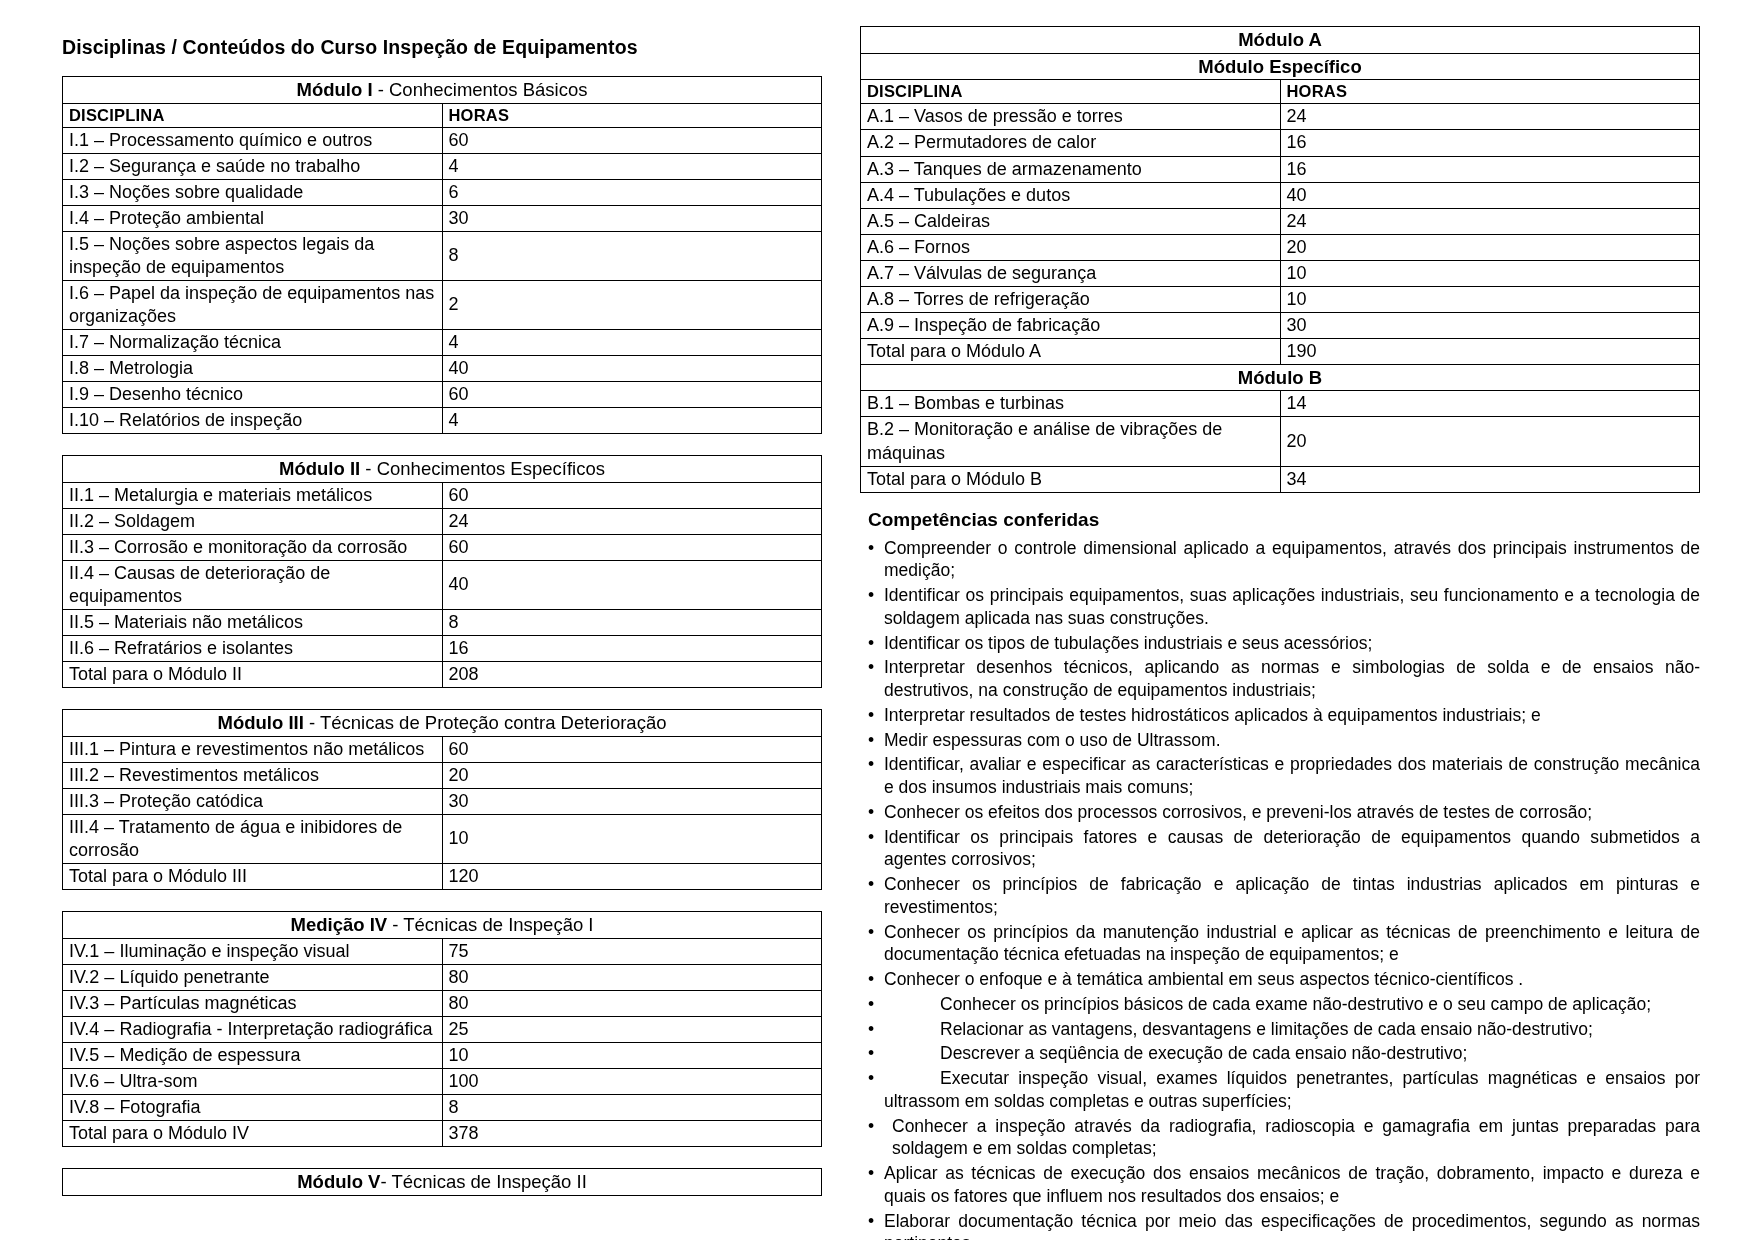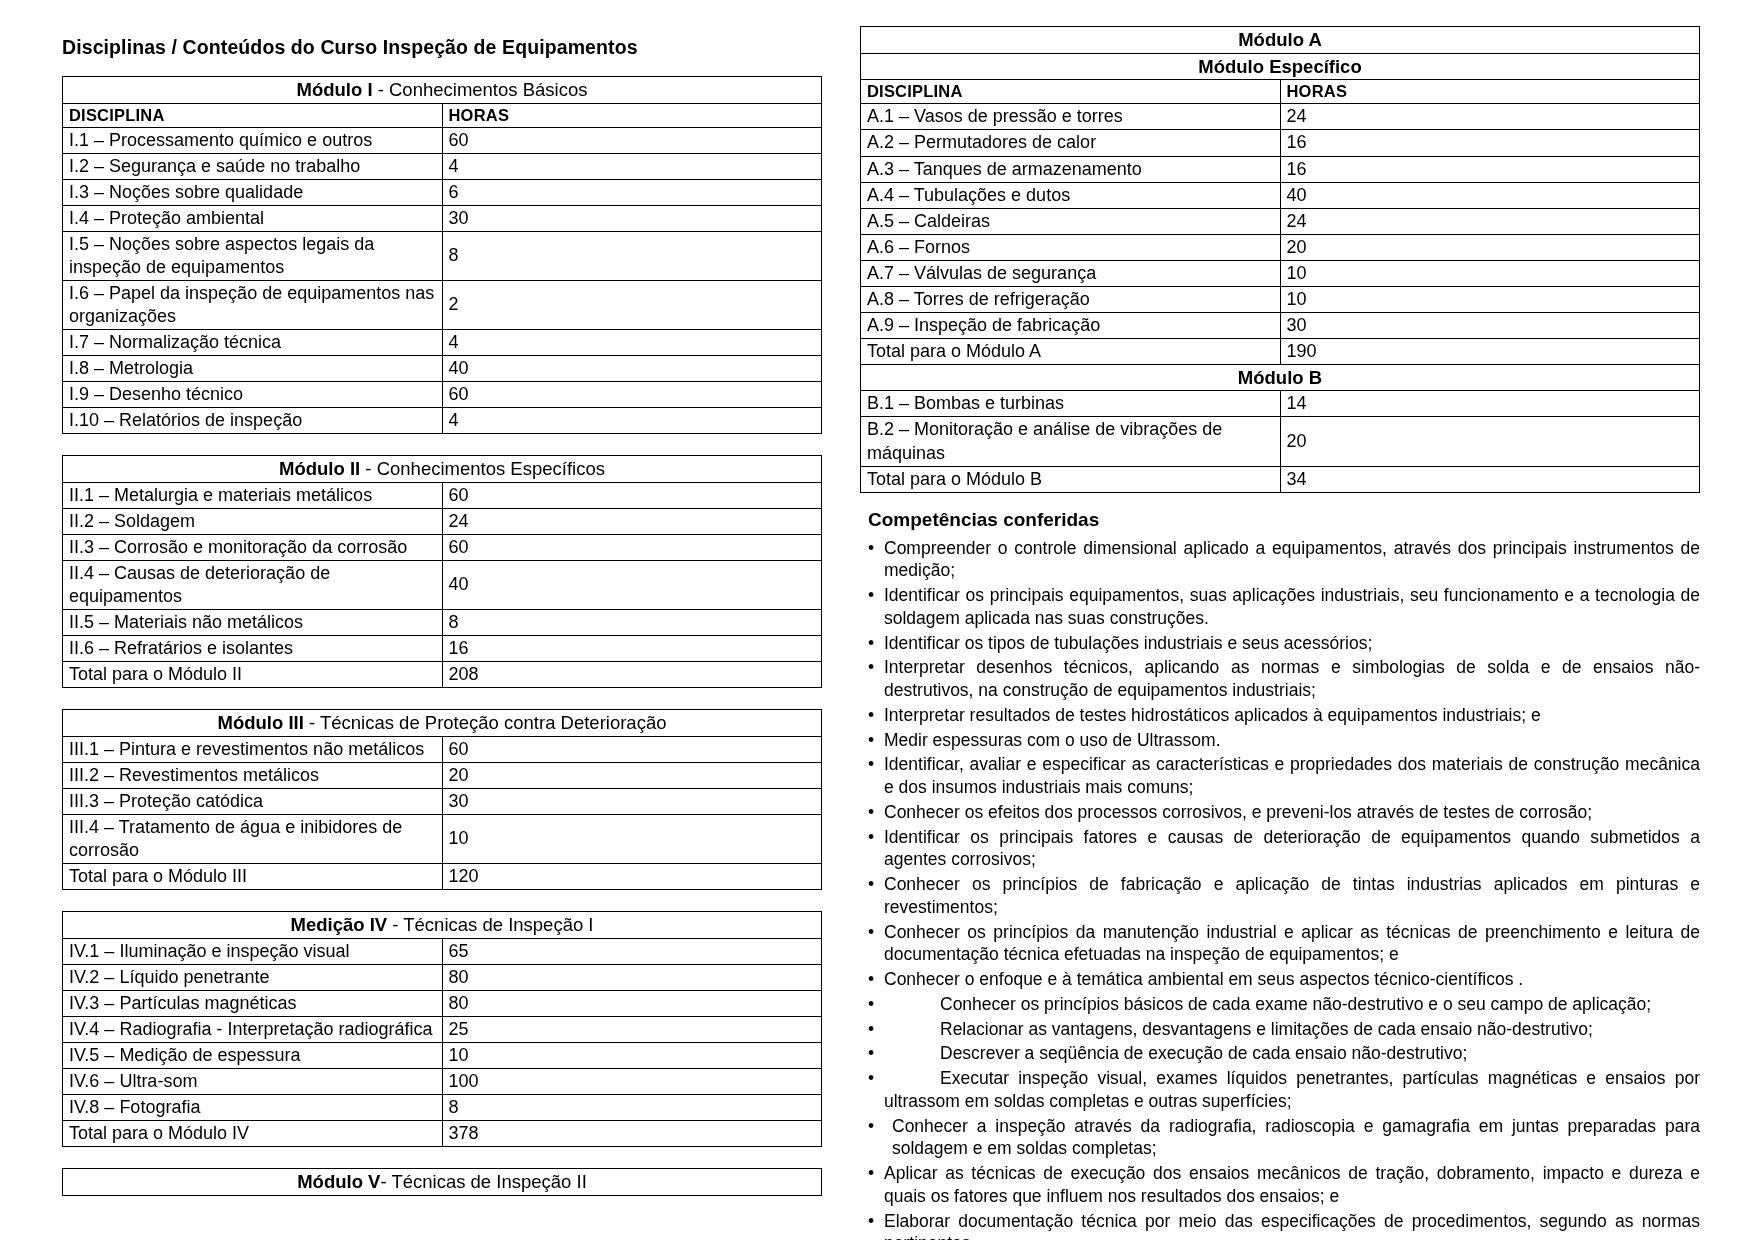--- a/index.html
+++ b/index.html
@@ -236,21 +236,21 @@
           </tbody>
         </table>
         <div class="spacer-block"></div>
         <table class="tbl">
           <tbody>
             <tr>
               <td class="modhead" colspan="2"><b>Medição IV</b> - Técnicas de Inspeção I</td>
             </tr>
             <tr>
               <td>IV.1 – Iluminação e inspeção visual</td>
-              <td class="hours">65</td>
+              <td class="hours">75</td>
             </tr>
             <tr>
               <td>IV.2 – Líquido penetrante</td>
               <td class="hours">80</td>
             </tr>
             <tr>
               <td>IV.3 – Partículas magnéticas</td>
               <td class="hours">80</td>
             </tr>
             <tr>

